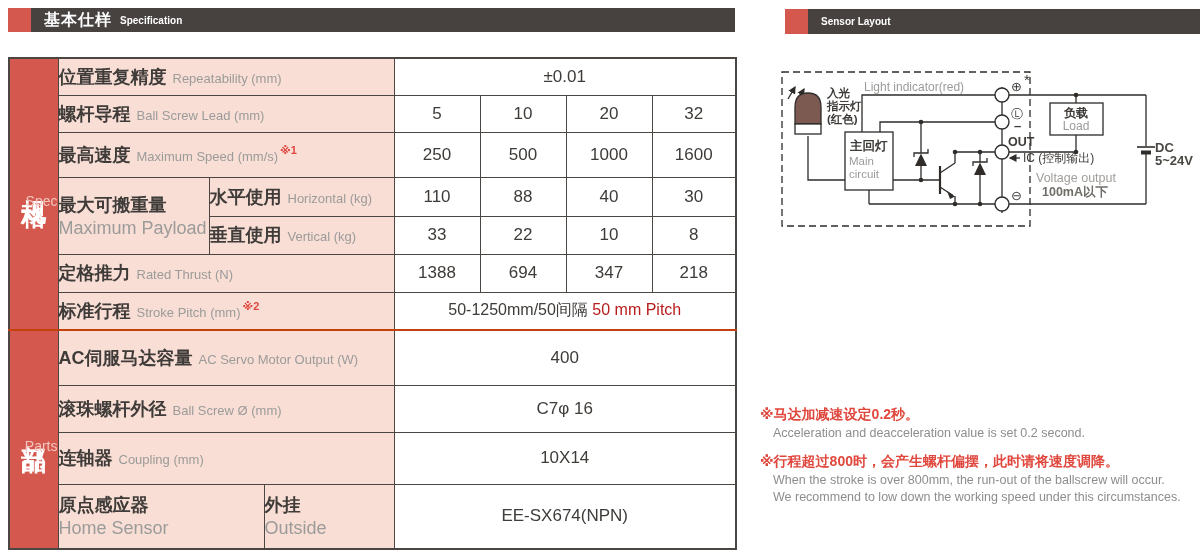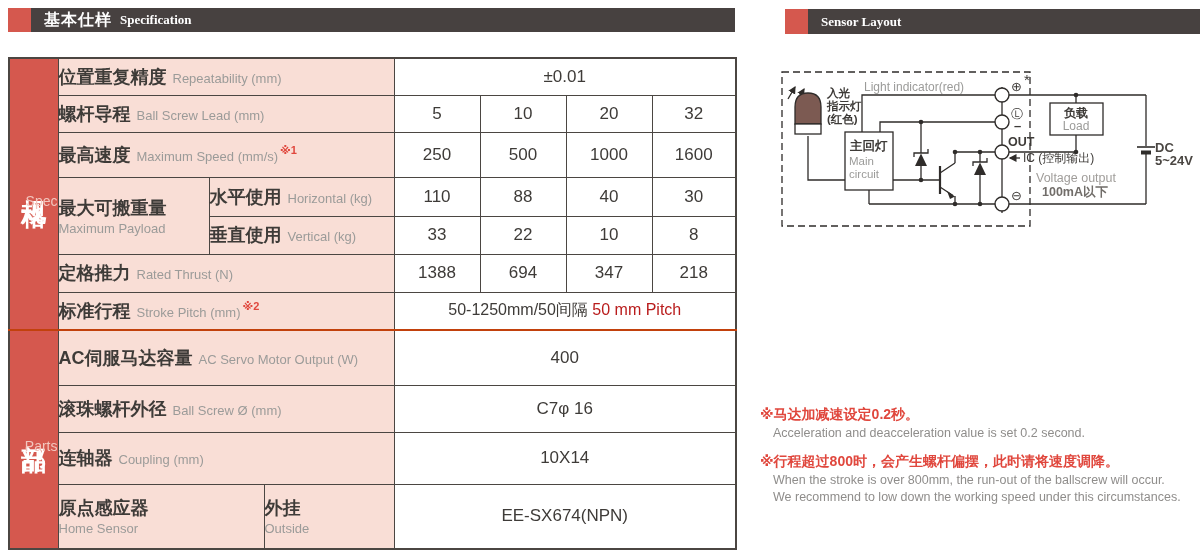--- a/index.html
+++ b/index.html
@@ -8,38 +8,38 @@
     width:1200px; height:553px; background:#ffffff; position:relative;
     font-family:"Liberation Sans","DejaVu Sans",sans-serif; overflow:hidden;
     color:#3e3b38;
   }
   
   .hdr { position:absolute; display:flex; align-items:stretch; }
   .hdr-left  { left:8px;   top:8px; width:727px; height:24px; }
   .hdr-right { left:785px; top:9px; width:415px; height:25px; }
   .hdr-sq  { width:23px; background:#d5584e; flex:none; }
   .hdr-bar { flex:1; background:#474140; color:#fff; display:flex; align-items:center;
-             padding-left:13px; gap:8px; white-space:nowrap; overflow:hidden;font-family:Liberation Serif, serif; }
+             padding-left:13px; gap:8px; white-space:nowrap; overflow:hidden; }
   .hdr-zh { font-size:16px; font-weight:bold; letter-spacing:1px; }
-  .hdr-en { font-size:13px; font-weight:bold; }
+  .hdr-en { font-size:10px; font-weight:bold; }
 
   
   table.spec { position:absolute; left:8px; top:57px; border-collapse:collapse;
                border:2px solid #4b4642; table-layout:fixed; }
   table.spec td { border:1px solid #4b4642; padding:0; vertical-align:middle; }
   tr.sect td { border-top:2px solid #c2410c; }
   td.side { background:#d5584e; text-align:center; color:#fff; }
   .side-zh { writing-mode:vertical-rl; text-orientation:upright; margin:0 auto;
              font-size:25px; font-weight:bold; letter-spacing:4px; line-height:1; }
   .side-en { color:#f2c6be; font-size:14px; margin-top:5px;text-align:right; }
   td.lbl { background:#f9ded6; padding-left:13px;margin-left:16px; }
   td.sub { padding-left:12px; }
   .zh  { font-size:18px; font-weight:600; color:#3e3b38; }
   .en  { font-size:13px; color:#9b9b99; margin-left:6px; }
-  .en2 { font-size:13px; color:#9b9b99; margin-top:1px; }
+  .en2 { font-size:18px; color:#9b9b99; margin-top:1px; }
   .sup { color:#e0473d; font-size:11px; font-weight:bold; vertical-align:super; margin-left:2px; }
   td.val { background:#fff; text-align:center; font-size:17px; color:#3e3b38; }
   .v-gray { color:#b91c1c; }
 
   
   svg.circuit { position:absolute; left:775px; top:55px; }
   svg.circuit text { font-family:"Liberation Sans","DejaVu Sans",sans-serif; }
 
   
   .notes { position:absolute; left:760px; top:404px; width:442px; }

